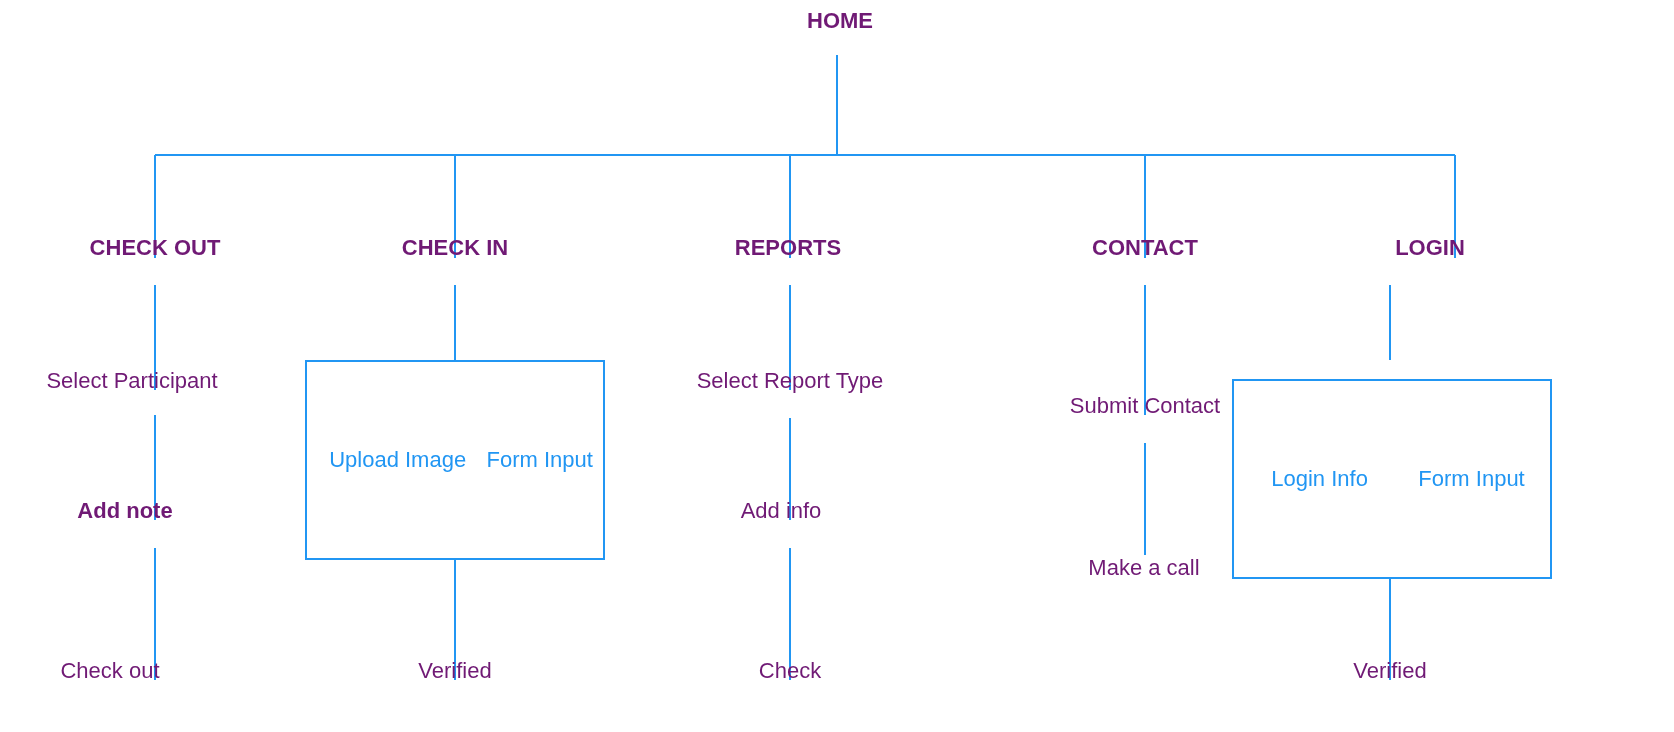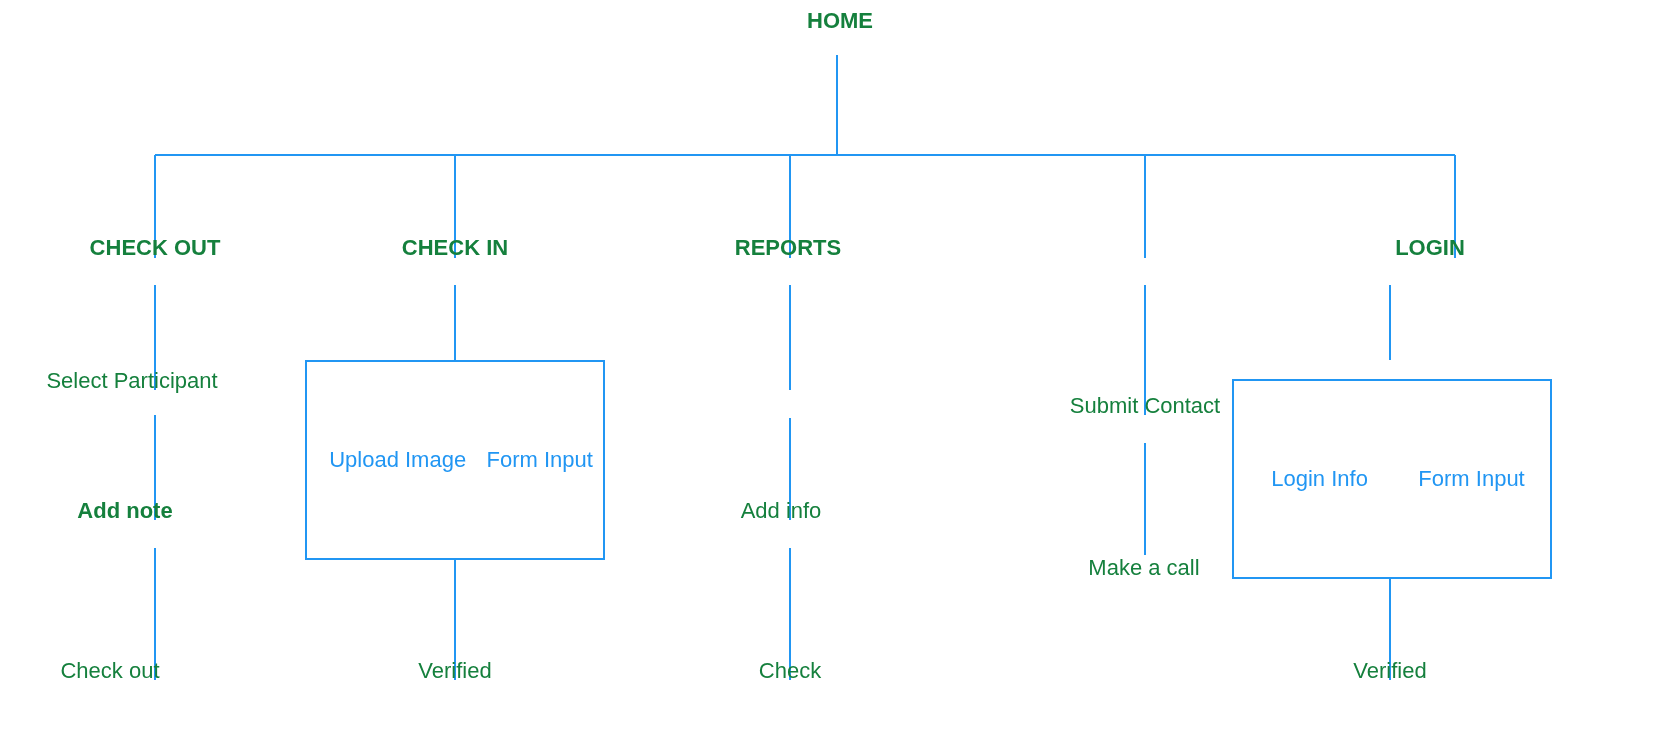--- a/index.html
+++ b/index.html
@@ -11,21 +11,21 @@
       overflow: hidden;
       position: relative;
     }
     .diagram {
       position: relative;
       width: 1674px;
       height: 732px;
     }
     .node {
       position: absolute;
-      color: #15803d;
+      color: #701a75;
       font-weight: 700;
       font-size: 22px;
       text-align: center;
       white-space: nowrap;
     }
     .node.small {
       font-weight: 400;
       font-size: 22px;
     }
     .box-node {
@@ -102,36 +102,38 @@
   </svg>
 
   <div class="node" style="left: 790px; top: 8px; width: 100px;">HOME</div>
 
   <div class="node" style="left: 40px; top: 235px; width: 230px;">CHECK OUT</div>
 
   <div class="node" style="left: 360px; top: 235px; width: 190px;">CHECK IN</div>
 
   <div class="node" style="left: 688px; top: 235px; width: 200px;">REPORTS</div>
 
+  <div class="node" style="left: 1040px; top: 235px; width: 210px;">CONTACT</div>
 
   <div class="node" style="left: 1355px; top: 235px; width: 150px;">LOGIN</div>
 
   <div class="node small" style="left: 0px; top: 368px; width: 250px; padding-left: 14px;">Select Participant</div>
 
   <div class="node small" style="left: 40px; top: 498px; width: 170px; font-weight: bold;">Add note</div>
 
   <div class="node small" style="left: 0px; top: 658px; width: 220px;">Check out</div>
 
   <div class="box-node" style="left: 305px; top: 360px; width: 300px; height: 200px;">
     <span>Upload Image</span>
     <span>Form Input</span>
   </div>
 
   <div class="node small" style="left: 385px; top: 658px; width: 140px;">Verified</div>
 
+  <div class="node small" style="left: 620px; top: 368px; width: 340px;">Select Report Type</div>
 
   <div class="node small" style="left: 696px; top: 498px; width: 170px;">Add info</div>
 
   <div class="node small" style="left: 715px; top: 658px; width: 150px;">Check</div>
 
   <div class="node small" style="left: 985px; top: 393px; width: 320px;">Submit Contact</div>
 
   <div class="node small" style="left: 994px; top: 555px; width: 300px;">Make a call</div>
 
   <div class="box-node" style="left: 1232px; top: 360px; width: 320px; height: 200px; margin-top: 19px;">

